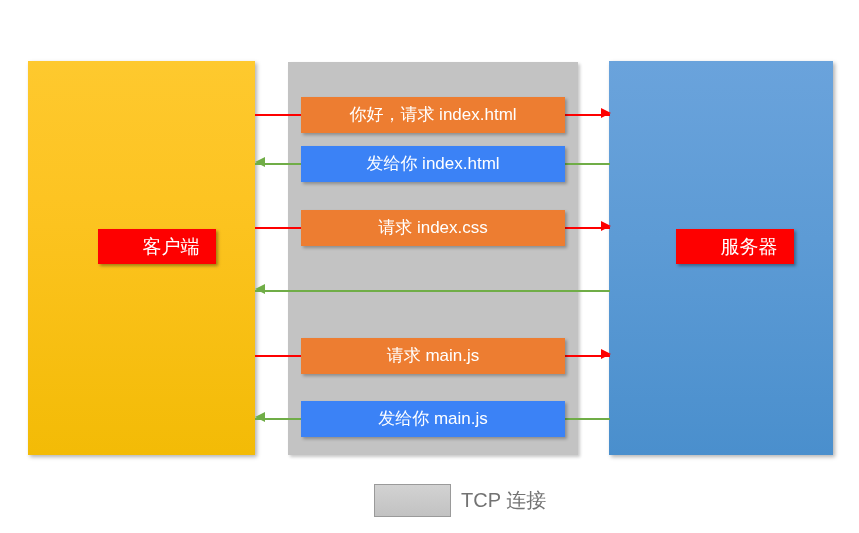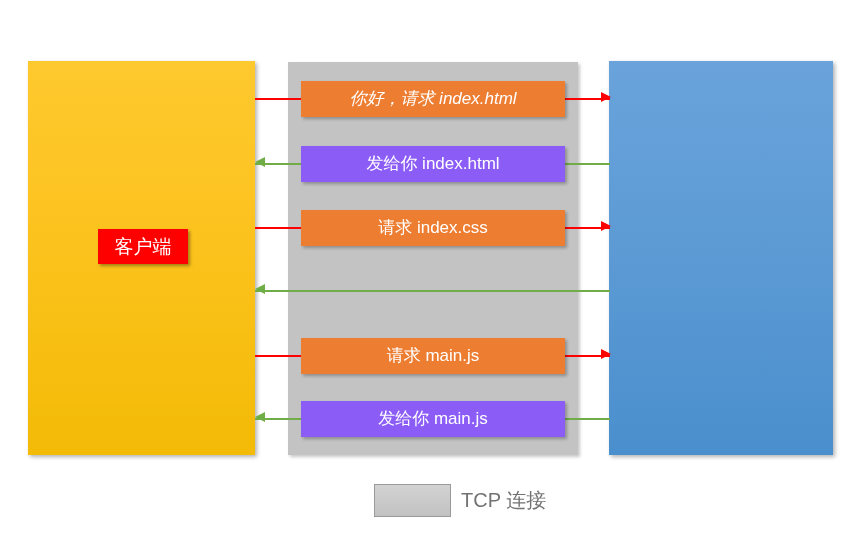--- a/index.html
+++ b/index.html
@@ -58,20 +58,21 @@
   .node-label {
     position: absolute;
     background: #fe0000;
     color: #ffffff;
     font-size: 19px;
     line-height: 35px;
     height: 35px;
     text-align: center;
     box-shadow: 2px 2px 3px rgba(0,0,0,0.35);
     white-space: nowrap;
+    padding-left: 28px;
   }
   .client-label {
     left: 98px;
     top: 229px;
     width: 90px;
   }
   .server-label {
     left: 676px;
     top: 229px;
     width: 90px;
@@ -135,21 +136,21 @@
     width: 264px;
     height: 36px;
     line-height: 36px;
     text-align: center;
     color: #ffffff;
     font-size: 17px;
     white-space: nowrap;
     box-shadow: 2px 2px 3px rgba(0,0,0,0.28);
   }
   .msg-box.req { background: #ed7d31; }
-  .msg-box.res { background: #8b5cf6; }
+  .msg-box.res { background: #3b82f6; }
 
   
   .legend-swatch {
     position: absolute;
     left: 374px;
     top: 484px;
     width: 77px;
     height: 33px;
     background: linear-gradient(to bottom, #d2d2d2 0%, #c2c2c2 100%);
     border: 1px solid #9a9a9a;
@@ -169,21 +170,21 @@
 
 <div id="diagram">
 
 
   <div class="client-box"></div>
   <div class="server-box"></div>
 
   <div class="tcp-band"></div>
 
   <div id="messages-layer">
-      <div class="msg-row" style="top: 81px; font-style: italic;">
+      <div class="msg-row" style="top: 97px;">
         <div class="arrow-line req"></div>
         <div class="arrow-head req"></div>
         <div class="msg-box req">你好，请求 index.html</div>
       </div>
       <div class="msg-row" style="top: 146px;">
         <div class="arrow-line res"></div>
         <div class="arrow-head res"></div>
         <div class="msg-box res">发给你 index.html</div>
       </div>
       <div class="msg-row" style="top: 210px;">
@@ -201,17 +202,18 @@
         <div class="msg-box req">请求 main.js</div>
       </div>
       <div class="msg-row" style="top: 401px;">
         <div class="arrow-line res"></div>
         <div class="arrow-head res"></div>
         <div class="msg-box res">发给你 main.js</div>
       </div>
     </div>
 
   <div class="node-label client-label">客户端</div>
+  <div class="node-label server-label">服务器</div>
 
   <div class="legend-swatch"></div>
   <div class="legend-text">TCP 连接</div>
 
 </div>
 
 </body></html>

